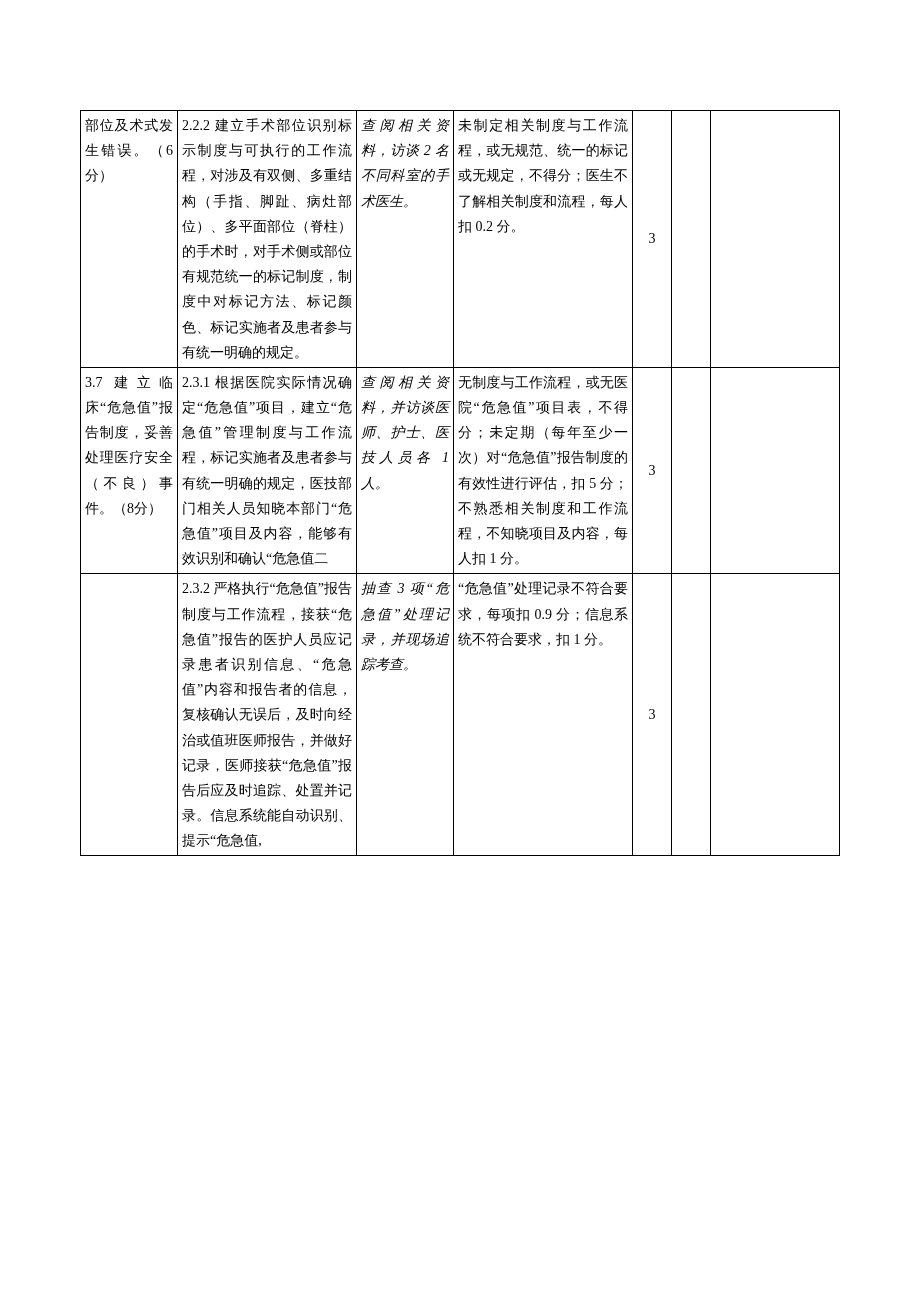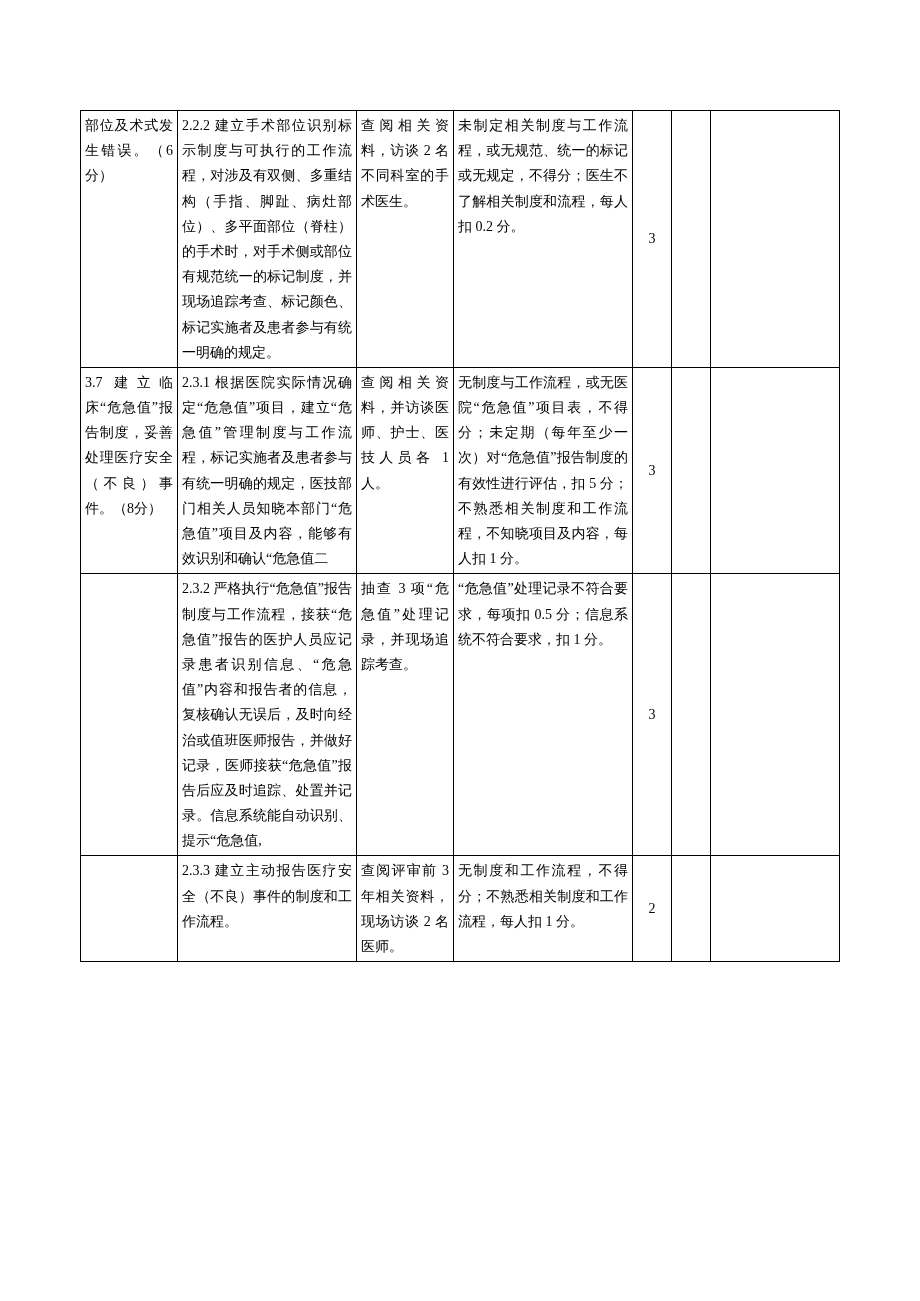--- a/index.html
+++ b/index.html
@@ -21,37 +21,37 @@
     table-layout: fixed;
   }
   td {
     border: 1px solid #000;
     vertical-align: top;
     padding: 2px 4px;
     word-break: break-all;
   }
   .col1 { width: 88px; text-align: justify; }
   .col2 { width: 170px; text-align: justify; }
-  .col3 { width: 88px; text-align: justify; }
+  .col3 { width: 88px; text-align: justify; font-style: italic; }
   .col4 { width: 170px; text-align: justify; }
   .col5 { width: 30px; text-align: center; vertical-align: middle; }
   .col6 { width: 30px; }
   .col7 { width: 120px; }
   .center-v { vertical-align: middle; }
 </style>
 </head>
 <body>
 
 <div class="page">
   <table>
     <tbody>
 
       <tr>
         <td class="col1">部位及术式发生错误。（6 分）</td>
-        <td class="col2">2.2.2 建立手术部位识别标示制度与可执行的工作流程，对涉及有双侧、多重结构（手指、脚趾、病灶部位）、多平面部位（脊柱）的手术时，对手术侧或部位有规范统一的标记制度，并现场追踪考查、标记颜色、标记实施者及患者参与有统一明确的规定。</td>
+        <td class="col2">2.2.2 建立手术部位识别标示制度与可执行的工作流程，对涉及有双侧、多重结构（手指、脚趾、病灶部位）、多平面部位（脊柱）的手术时，对手术侧或部位有规范统一的标记制度，制度中对标记方法、标记颜色、标记实施者及患者参与有统一明确的规定。</td>
         <td class="col3">查阅相关资料，访谈 2 名不同科室的手术医生。</td>
         <td class="col4">未制定相关制度与工作流程，或无规范、统一的标记或无规定，不得分；医生不了解相关制度和流程，每人扣 0.2 分。</td>
         <td class="col5 center-v">3</td>
         <td class="col6"></td>
         <td class="col7"></td>
       </tr>
 
       <tr>
         <td class="col1">3.7 建立临床“危急值”报告制度，妥善处理医疗安全（不良）事件。（8分）</td>
         <td class="col2">2.3.1 根据医院实际情况确定“危急值”项目，建立“危急值”管理制度与工作流程，标记实施者及患者参与有统一明确的规定，医技部门相关人员知晓本部门“危急值”项目及内容，能够有效识别和确认“危急值二</td>
@@ -59,30 +59,21 @@
         <td class="col4">无制度与工作流程，或无医院“危急值”项目表，不得分；未定期（每年至少一次）对“危急值”报告制度的有效性进行评估，扣 5 分；不熟悉相关制度和工作流程，不知晓项目及内容，每人扣 1 分。</td>
         <td class="col5 center-v">3</td>
         <td class="col6"></td>
         <td class="col7"></td>
       </tr>
 
       <tr>
         <td class="col1"></td>
         <td class="col2">2.3.2 严格执行“危急值”报告制度与工作流程，接获“危急值”报告的医护人员应记录患者识别信息、“危急值”内容和报告者的信息，复核确认无误后，及时向经治或值班医师报告，并做好记录，医师接获“危急值”报告后应及时追踪、处置并记录。信息系统能自动识别、提示“危急值,</td>
         <td class="col3">抽查 3 项“危急值”处理记录，并现场追踪考查。</td>
-        <td class="col4">“危急值”处理记录不符合要求，每项扣 0.5 分；信息系统不符合要求，扣 1 分。</td>
+        <td class="col4">“危急值”处理记录不符合要求，每项扣 0.9 分；信息系统不符合要求，扣 1 分。</td>
         <td class="col5 center-v">3</td>
         <td class="col6"></td>
         <td class="col7"></td>
       </tr>
 
-      <tr>
-        <td class="col1"></td>
-        <td class="col2">2.3.3 建立主动报告医疗安全（不良）事件的制度和工作流程。</td>
-        <td class="col3">查阅评审前 3 年相关资料，现场访谈 2 名医师。</td>
-        <td class="col4">无制度和工作流程，不得分；不熟悉相关制度和工作流程，每人扣 1 分。</td>
-        <td class="col5 center-v">2</td>
-        <td class="col6"></td>
-        <td class="col7"></td>
-      </tr>
     </tbody>
   </table>
 </div>
 
 </body></html>

